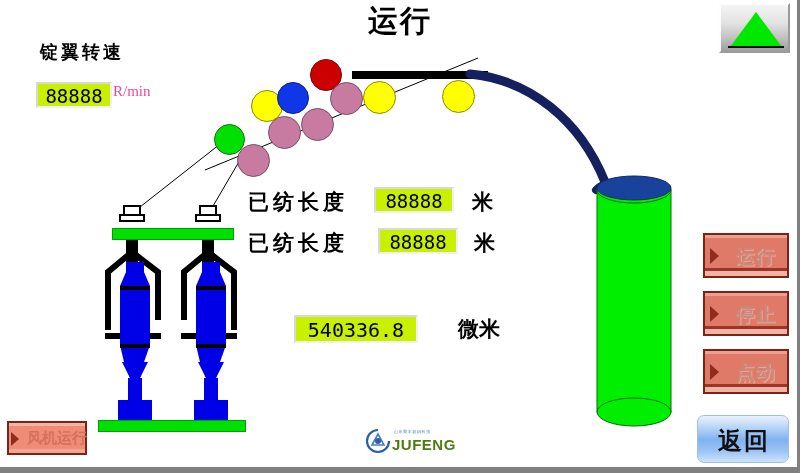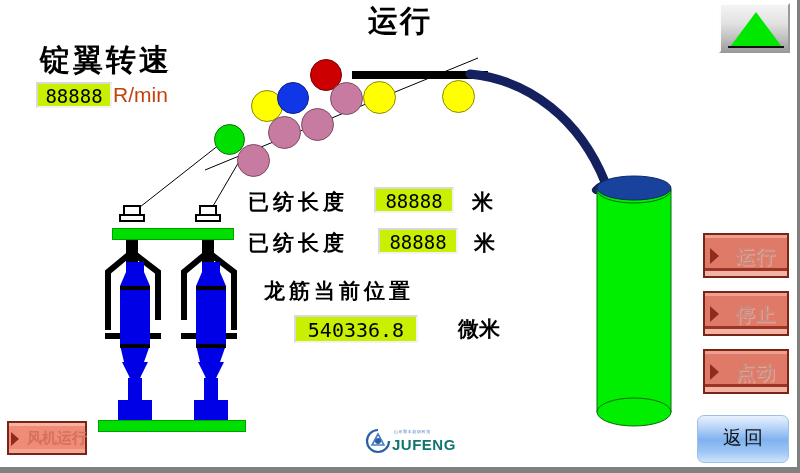--- a/index.html
+++ b/index.html
@@ -10,23 +10,23 @@
           border-bottom:6px solid #808080;overflow:hidden;}
 
   
   .title{position:absolute;left:330px;top:1px;width:140px;text-align:center;
          font-family:"DejaVu Sans","Liberation Sans",sans-serif;
          font-size:30px;font-weight:700;color:#c00000;letter-spacing:2px;}
 
   
   .cn{font-family:"DejaVu Sans","Liberation Sans",sans-serif;
       font-weight:700;color:#000;white-space:nowrap;}
-  .lbl-spd{position:absolute;left:40px;top:40px;font-size:30px;letter-spacing:3px;}
-  .unit-rmin{position:absolute;left:113px;top:83px;font-size:21px;color:#c2410c;
-             font-family:Liberation Sans, sans-serif;}
+  .lbl-spd{position:absolute;left:40px;top:40px;font-size:18px;letter-spacing:3px;}
+  .unit-rmin{position:absolute;left:113px;top:83px;font-size:15px;color:#ec4899;
+             font-family:Liberation Serif, serif;}
 
   
   .valbox{position:absolute;background:#c9f000;border:2px solid #d9d9d9;
           border-right-color:#f2f2f2;border-bottom-color:#f2f2f2;
           box-shadow:inset 0 0 0 1px #c9f000;
           font-family:"DejaVu Sans Mono","Liberation Mono",monospace;
           font-size:19px;color:#000;text-align:center;line-height:24px;
           letter-spacing:0px;box-sizing:border-box;}
 
   
@@ -58,21 +58,21 @@
           border-left:8px solid #8e2d1e;}
 
   
   .retbtn{position:absolute;left:697px;top:415px;width:92px;height:48px;
           border-radius:7px;box-sizing:border-box;
           background:linear-gradient(to bottom,#e8f1fc 0%,#cfe2fa 14%,
                      #7fb2f0 52%,#9ec6f5 78%,#cfe3fb 100%);
           border:1px solid #9ec0e4;}
   .retbtn span{position:absolute;left:0;top:9px;width:92px;text-align:center;
           font-family:"DejaVu Sans","Liberation Sans",sans-serif;
-          font-size:19px;font-weight:400;color:#111;letter-spacing:2px;}
+          font-size:24px;font-weight:700;color:#111;letter-spacing:2px;}
 
   
   .tribtn{position:absolute;left:719px;top:3px;width:71px;height:50px;
           box-sizing:border-box;
           background:linear-gradient(to bottom,#f4f4f4 0%,#e2e2e2 40%,
                      #bdbdbd 75%,#9e9e9e 100%);
           border:2px solid #9a9a9a;border-top-color:#fdfdfd;
           border-left-color:#fdfdfd;}
   .tribtn .tri{position:absolute;left:9px;top:7px;width:0;height:0;
           border-left:26px solid transparent;border-right:26px solid transparent;
@@ -84,21 +84,21 @@
   .ball{position:absolute;border-radius:50%;box-sizing:border-box;}
   .greenbar{position:absolute;background:#00e000;border:1px solid #00a000;
             box-sizing:border-box;}
 
   svg.layer{position:absolute;left:0;top:0;width:800px;height:473px;
             pointer-events:none;}
 
   
   .logo{position:absolute;left:365px;top:428px;width:90px;height:26px;}
   .logo .ltext{position:absolute;left:27px;top:8px;font-size:15px;
-        font-weight:700;color:#0f766e;letter-spacing:0.5px;
+        font-weight:700;color:#4d7c0f;letter-spacing:0.5px;
         font-family:"Liberation Sans","DejaVu Sans",sans-serif;}
   .logo .ltiny{position:absolute;left:29px;top:1px;font-size:4px;
         color:#4a7cc0;letter-spacing:0.6px;
         font-family:"DejaVu Sans","Liberation Sans",sans-serif;}
 </style>
 </head>
 <body>
 
 <div id="screen">
 
@@ -109,21 +109,20 @@
   <div class="unit-rmin">R/min</div>
 
   <div class="cn mid-lbl" style="left:248px;top:188px;">已纺长度</div>
   <div class="valbox" style="left:374px;top:187px;width:80px;height:26px;">88888</div>
   <div class="cn mid-unit" style="left:472px;top:188px;">米</div>
 
   <div class="cn mid-lbl" style="left:248px;top:229px;">已纺长度</div>
   <div class="valbox" style="left:378px;top:228px;width:80px;height:26px;">88888</div>
   <div class="cn mid-unit" style="left:474px;top:229px;">米</div>
 
-  <div class="cn mid-lbl" style="left:264px;top:277px;">龙筋当前位置</div>
   <div class="valbox" style="left:294px;top:315px;width:124px;height:28px;line-height:26px;font-size:20px;">540336.8</div>
   <div class="cn mid-unit" style="left:458px;top:315px;">微米</div>
 
   <div class="greenbar" style="left:98px;top:420px;width:148px;height:12px;"></div>
 
   <div class="greenbar" style="left:112px;top:228px;width:122px;height:12px;"></div>
 
   <svg class="layer" viewBox="0 0 800 473">
 
     <path d="M126,218 L229,137" stroke="#000" stroke-width="1" fill="none"></path>

